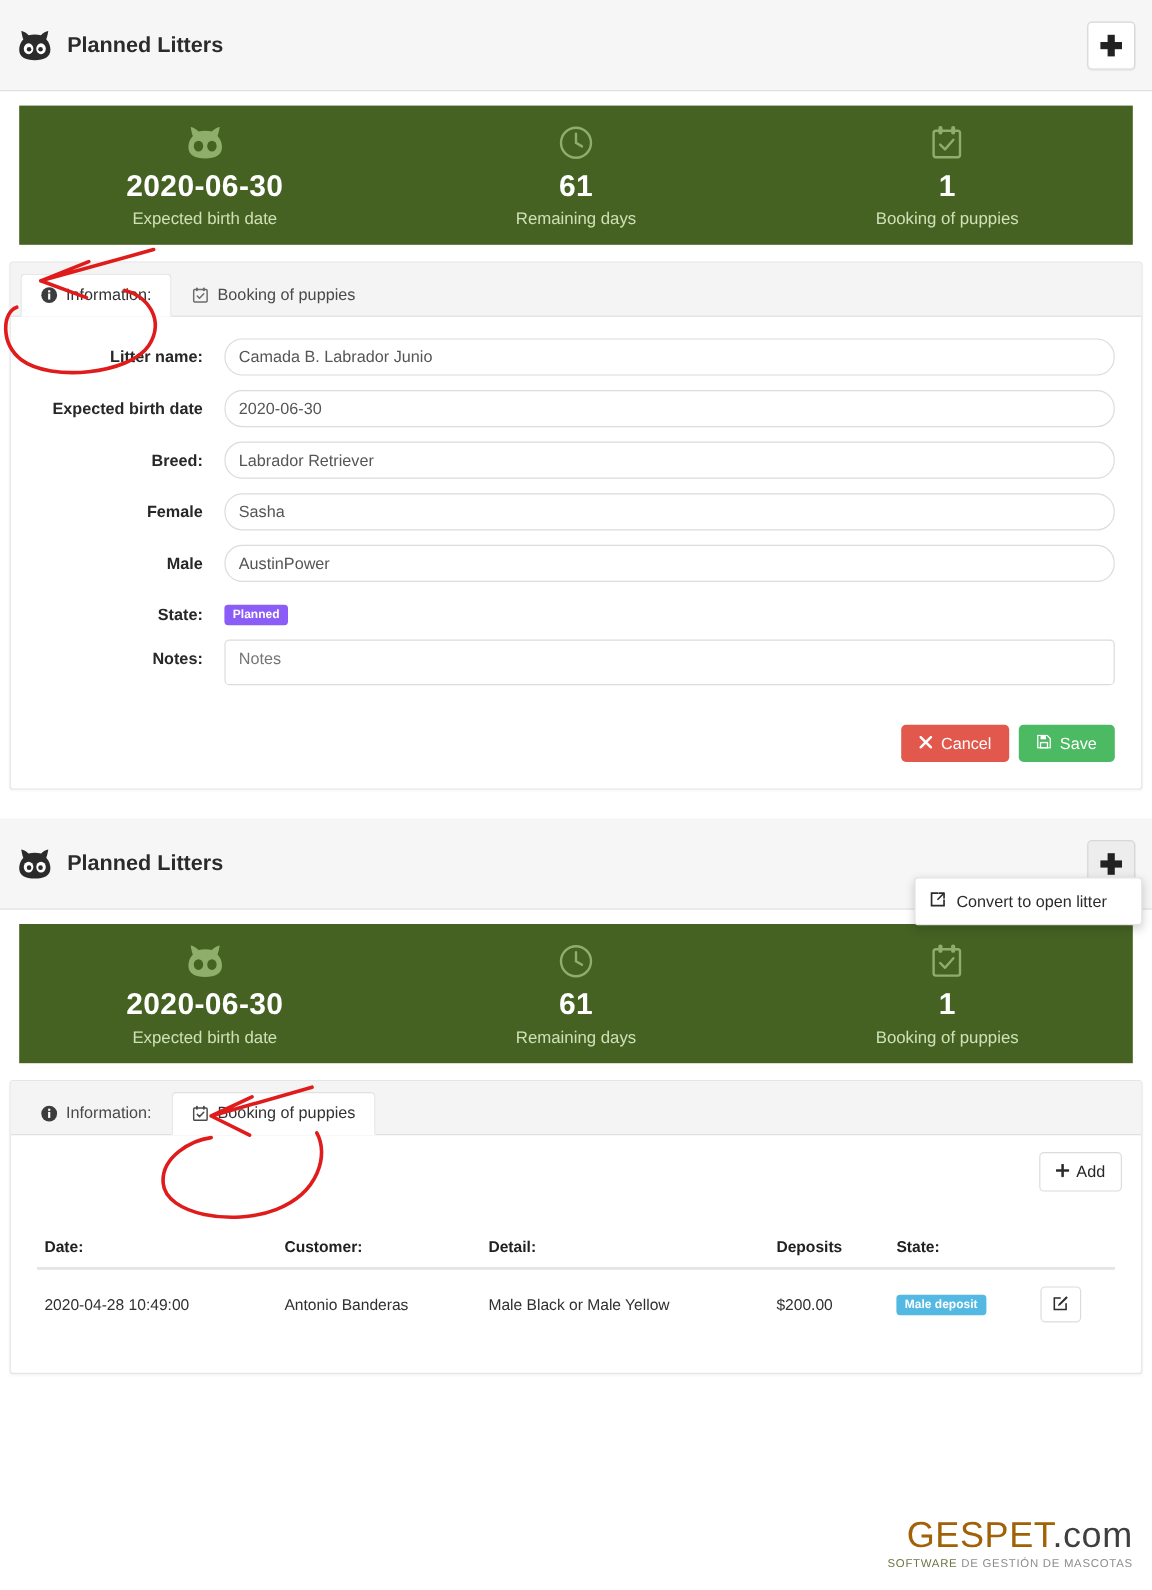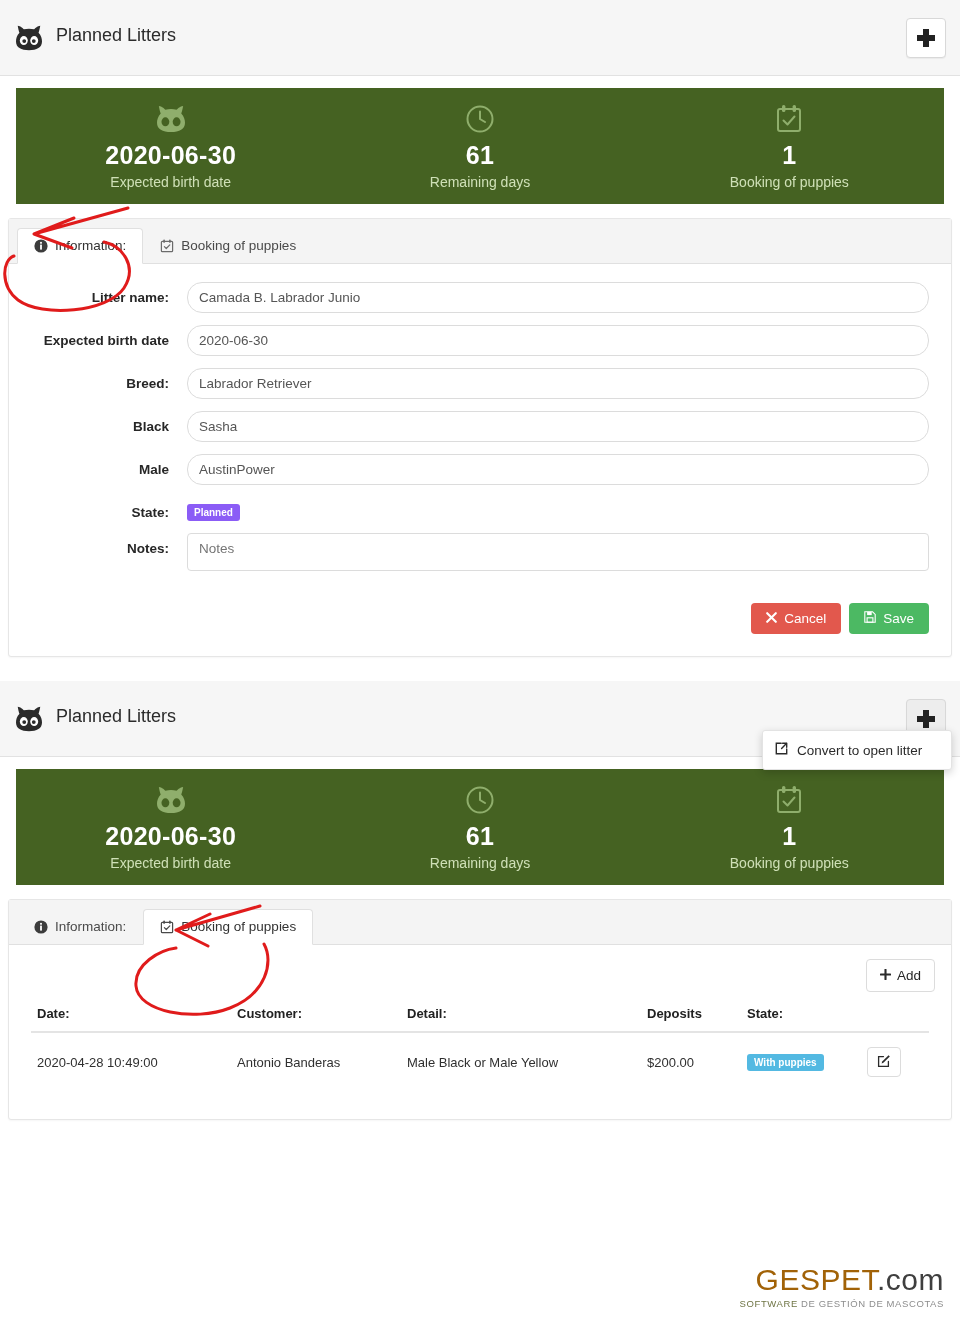--- a/index.html
+++ b/index.html
@@ -12,21 +12,21 @@
 
   .panel-header {
     background: #f6f6f6;
     border-bottom: 1px solid #e2e2e2;
     height: 76px;
     display: flex;
     align-items: center;
     padding: 0 14px;
     position: relative;
   }
-  .ph-left { display: flex; gap: 12px; }
+  .ph-left { display: flex; align-items: center; gap: 12px; font-weight: bold; }
   .ph-title { font-size: 18px; color: #2b2b2b; }
   .octo { width: 30px; height: 26px; display: block; }
   .ph-spacer { flex: 1; }
 
   .plus-btn {
     width: 40px; height: 40px;
     background: #ffffff;
     border: 1px solid #d8d8d8;
     border-radius: 4px;
     display: flex; align-items: center; justify-content: center;
@@ -298,21 +298,21 @@
         <input class="inp" type="text" value="2020-06-30" style="">
       </div>
     </div>
     <div class="row">
       <div class="lbl">Breed:</div>
       <div class="ctrl">
         <input class="inp" type="text" value="Labrador Retriever" style="">
       </div>
     </div>
     <div class="row">
-      <div class="lbl">Black</div>
+      <div class="lbl">Female</div>
       <div class="ctrl">
         <input class="inp" type="text" value="Sasha" style="">
       </div>
     </div>
     <div class="row">
       <div class="lbl">Male</div>
       <div class="ctrl">
         <input class="inp" type="text" value="AustinPower" style="">
       </div>
     </div>
@@ -451,40 +451,40 @@
     <button class="add-btn">
       <span>
         <svg width="11" height="11" viewBox="0 0 12 12">
             <path d="M6 0.8 V11.2 M0.8 6 H11.2" stroke="#2b2b2b" stroke-width="2.3" stroke-linecap="round"></path>
           </svg>
       </span>
       <span>Add</span>
     </button>
   </div>
 
-  <div style="padding: 0 22px 28px 22px;">
+  <div style="padding: 0 22px 28px 22px; margin-top: 24px;">
     <table class="grid">
       <thead>
         <tr>
           <th style="width:200px">Date:</th>
           <th style="width:170px">Customer:</th>
           <th style="width:240px">Detail:</th>
           <th style="width:100px">Deposits</th>
           <th style="width:120px">State:</th>
           <th></th>
         </tr>
       </thead>
       <tbody>
         <tr>
           <td>2020-04-28 10:49:00</td>
           <td>Antonio Banderas</td>
           <td>Male Black or Male Yellow</td>
           <td>$200.00</td>
           <td>
-            <span class="badge info" style="margin-top:0">With puppies</span>
+            <span class="badge info" style="margin-top:0">Male deposit</span>
           </td>
           <td>
             <div class="edit-btn">
               <span>
                 <svg width="14" height="14" viewBox="0 0 14 14">
                     <path d="M11.6 1.2 L12.8 2.4 L6.4 8.8 L4.6 9.4 L5.2 7.6 Z" fill="#2b2b2b"></path>
                     <path d="M11.4 7.5 V12.3 H1.6 V2.6 H6.5" fill="none" stroke="#2b2b2b" stroke-width="1.3" stroke-linecap="round"></path>
                   </svg>
               </span>
             </div>

